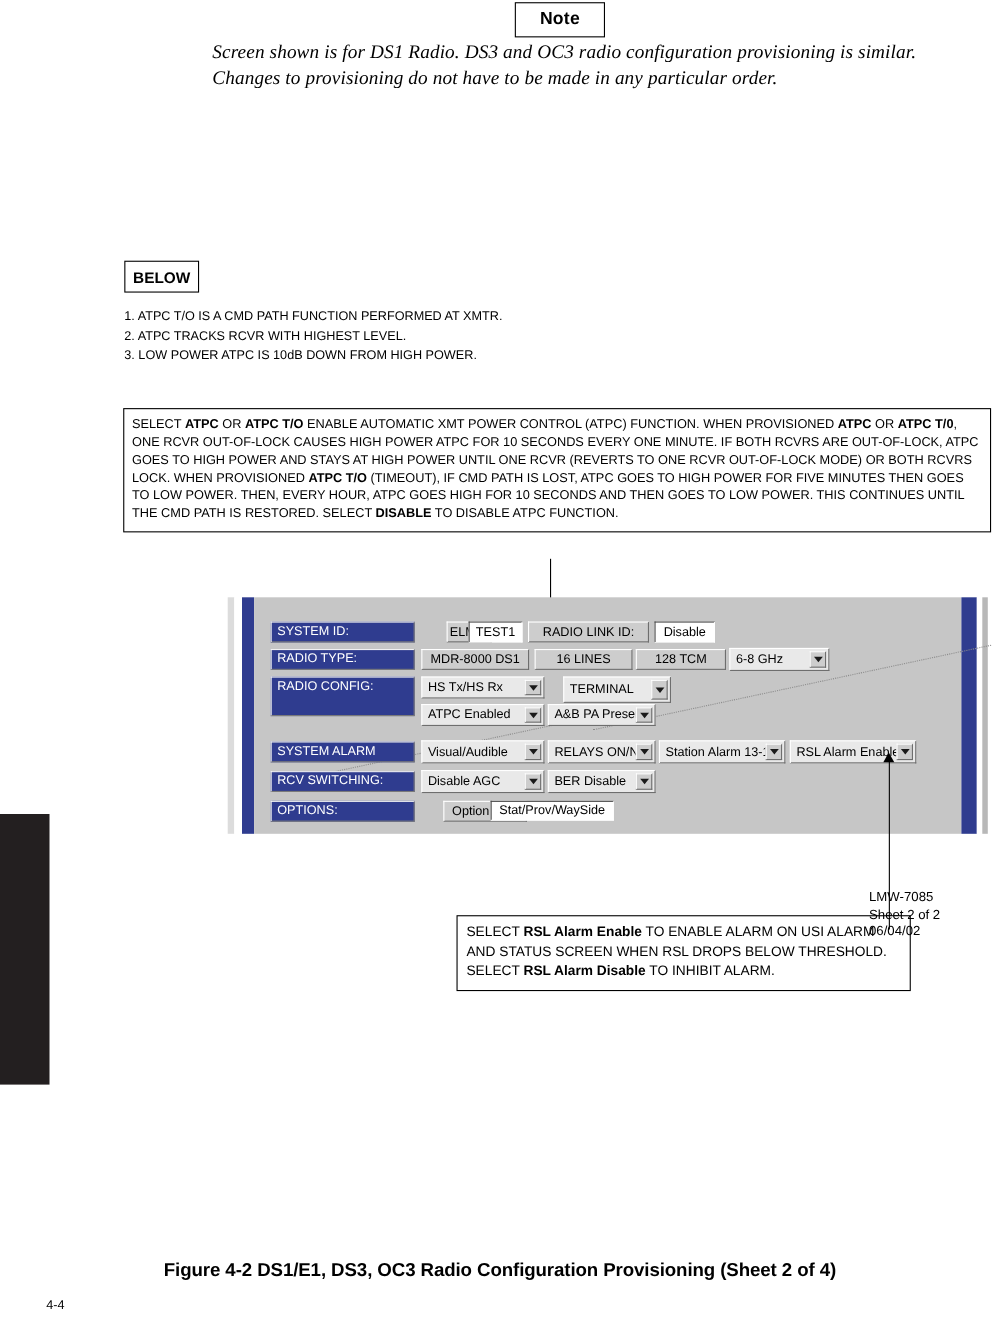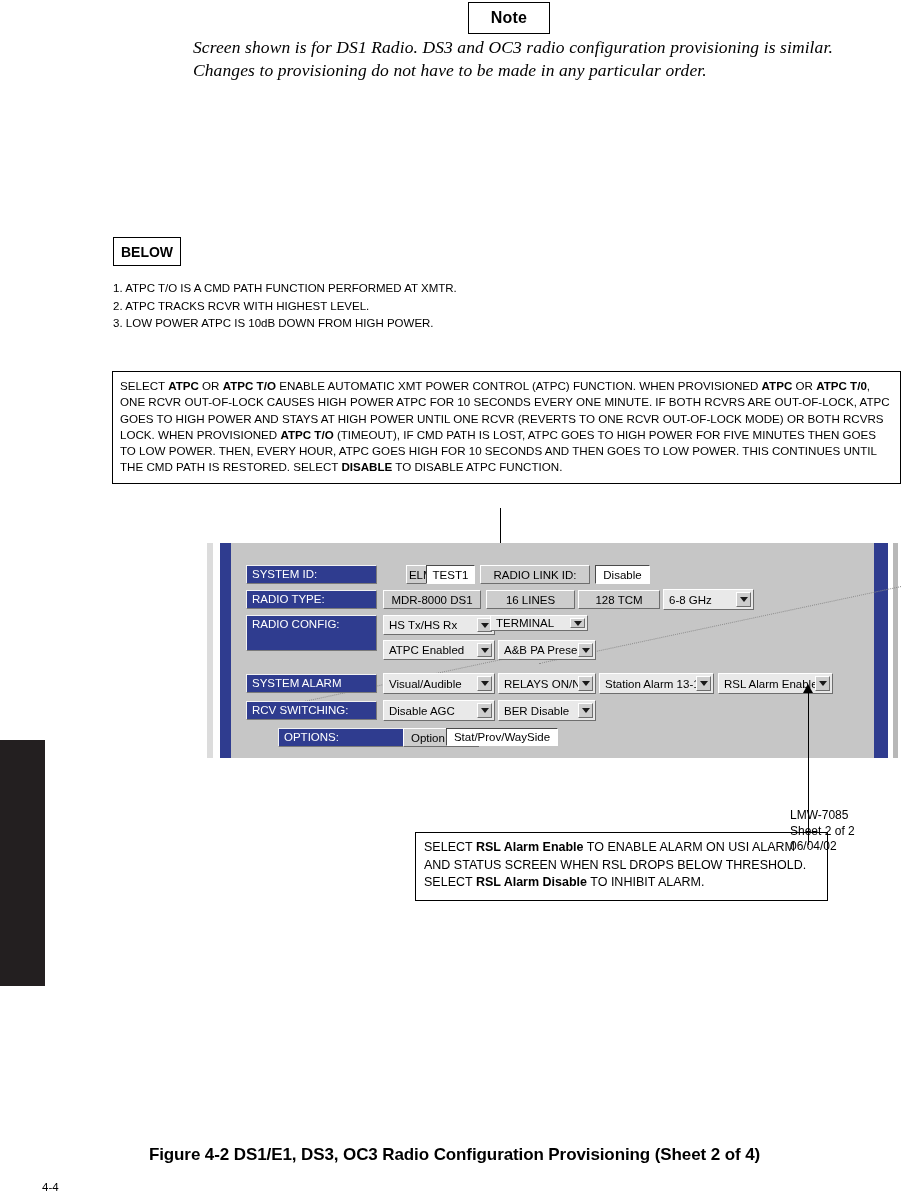--- a/index.html
+++ b/index.html
@@ -297,21 +297,21 @@
     <span class="dd-btn"></span>
   </div>
 
   <div class="abs blue-label" style="left:39px; top:72px; width:131px; height:36px;">
     <span>RADIO CONFIG:</span>
   </div>
   <div class="abs dd" style="left:176px; top:72px; width:112px; height:20px;">
     <span class="dd-text">HS Tx/HS Rx</span>
     <span class="dd-btn"></span>
   </div>
-  <div class="abs dd" style="left:283px; top:72px; width:98px; height:16px;">
+  <div class="abs dd" style="left:305px; top:72px; width:98px; height:24px;">
     <span class="dd-text">TERMINAL</span>
     <span class="dd-btn"></span>
   </div>
   <div class="abs dd" style="left:176px; top:97px; width:112px; height:20px;">
     <span class="dd-text">ATPC Enabled</span>
     <span class="dd-btn"></span>
   </div>
   <div class="abs dd" style="left:291px; top:97px; width:98px; height:20px;">
     <span class="dd-text">A&amp;B PA Present</span>
     <span class="dd-btn"></span>
@@ -342,21 +342,21 @@
   </div>
   <div class="abs dd" style="left:176px; top:157px; width:112px; height:21px;">
     <span class="dd-text">Disable AGC</span>
     <span class="dd-btn"></span>
   </div>
   <div class="abs dd" style="left:291px; top:157px; width:98px; height:21px;">
     <span class="dd-text">BER Disable</span>
     <span class="dd-btn"></span>
   </div>
 
-  <div class="abs blue-label" style="left:39px; top:185px; width:131px; height:19px;margin-left:32px;">
+  <div class="abs blue-label" style="left:39px; top:185px; width:131px; height:19px;">
     <span>OPTIONS:</span>
   </div>
   <div class="abs field gray ctr" style="left:176px; top:185px; width:76px; height:19px;margin-left:20px;">
     <span>Option Key:</span>
   </div>
   <div class="abs field in ctr" style="left:239px; top:185px; width:112px; height:18px;">
     <span>Stat/Prov/WaySide</span>
   </div>
 
 </div>

